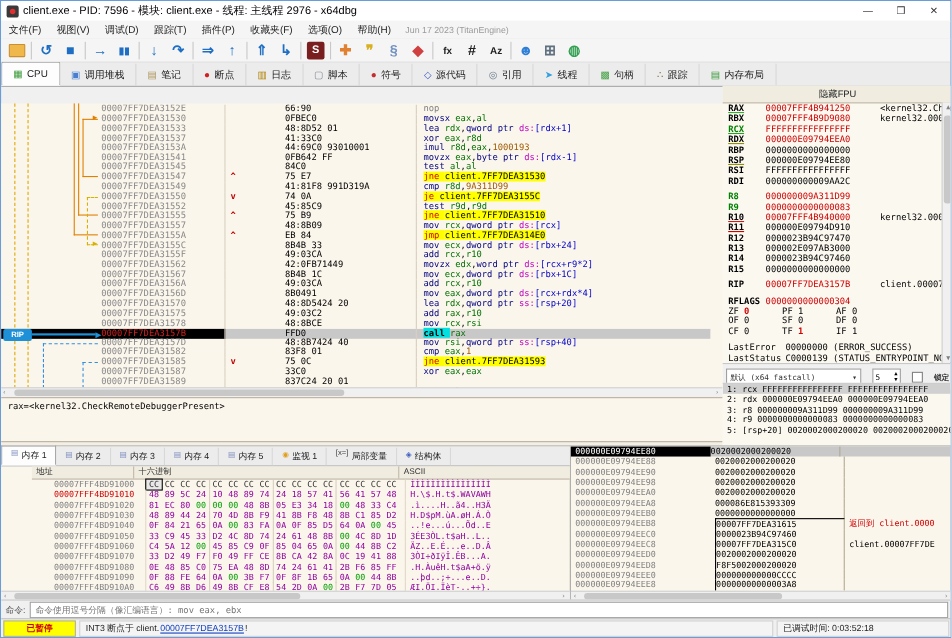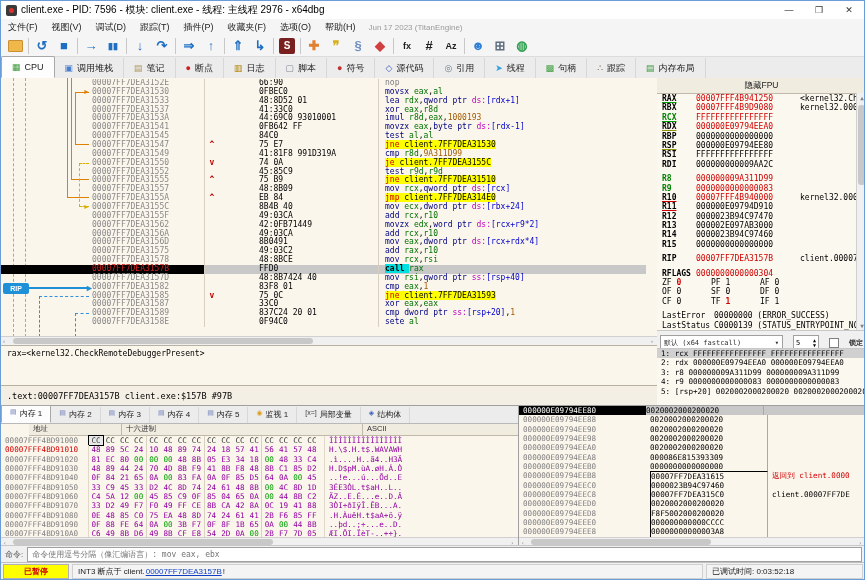--- a/index.html
+++ b/index.html
@@ -26,21 +26,21 @@
   .folder{width:13px;height:10px;background:#f0b84a;border:1px solid #c89030;border-radius:1px;}
 
   
   .tabbar{position:absolute;left:0;top:56px;width:100%;height:21px;background:#ececec;display:flex;align-items:flex-end;font-size:9px;border-bottom:1px solid #a8a8a8;}
   .vtab{display:flex;align-items:center;gap:4px;padding:3px 10px;color:#222;border-right:1px solid #d8d8d8;height:14px;}
   .vtab.active{background:#fdfdfd;border:1px solid #a8a8a8;border-bottom:1px solid #fdfdfd;border-radius:2px 2px 0 0;}
   .ticon{font-size:9px;line-height:9px;}
 
   
   .main{position:absolute;left:0;top:77px;width:865px;height:327px;}
-  .disasm{position:absolute;left:0;top:0;width:700px;height:327px;background:#fbf6ec;border-right:1px solid #a0a0a0;box-sizing:border-box;}
+  .disasm{position:absolute;left:0;top:16px;width:700px;height:327px;background:#fbf6ec;border-right:1px solid #a0a0a0;box-sizing:border-box;}
   .asm-rows{position:absolute;left:0;top:1px;width:645px;height:258px;overflow:hidden;}
   .arow{display:flex;height:8.86px;line-height:8.9px;font-size:8px;white-space:nowrap;}
   .a-addr{width:112px;padding-left:92px;box-sizing:content-box;color:#888;flex:none;width:112px;padding-left:91px;border-right:1px solid #d8cfc0;}
   .a-jmp{width:14px;text-align:center;color:#c00000;flex:none;font-weight:bold;}
   .a-bytes{width:160px;padding-left:40px;flex:none;color:#000;border-right:1px solid #d8cfc0;box-sizing:border-box;}
   .a-ins{padding-left:6px;flex:1;}
   .arow.rip{background:#c8c8c8;}
   .arow.rip .a-addr{background:#000;color:#d02020;}
   .tk-m{color:#000080;} .tk-r{color:#007000;} .tk-p{color:#000;}
   .tk-k{color:#000080;} .tk-s{color:#c000c0;} .tk-b{color:#0000c8;}
@@ -91,21 +91,21 @@
   
   .bottom{position:absolute;left:0;top:404px;width:865px;height:140px;border-top:1px solid #a0a0a0;box-sizing:border-box;}
   .dump{position:absolute;left:0;top:0;width:518px;height:140px;background:#fbf6ec;border-right:1px solid #a0a0a0;box-sizing:border-box;}
   .dtabs{height:17px;background:#ececec;display:flex;align-items:flex-end;font-size:8px;border-bottom:1px solid #b8b8b8;}
   .dtab{display:flex;align-items:flex-start;gap:3px;padding:2px 8px;height:12px;color:#222;border-right:1px solid #d8d8d8;}
   .dtab.active{background:#fdfdfd;border:1px solid #a8a8a8;border-bottom:1px solid #fdfdfd;}
   .dhead{height:11px;display:flex;font-size:7.5px;background:#f0ece0;border-bottom:1px solid #c0b8a8;color:#333;margin-left:28px;}
   .dh-addr{width:88px;padding-left:4px;border-right:1px solid #c0b8a8;}
   .dh-hex{width:236px;padding-left:4px;border-right:1px solid #c0b8a8;}
   .dh-ascii{padding-left:4px;}
-  .drow{display:flex;height:9.35px;line-height:9.4px;font-size:7.6px;white-space:nowrap;}
+  .drow{display:flex;height:9.35px;line-height:9.4px;font-size:7.6px;white-space:nowrap;padding-left:44px;}
   .d-addr{width:88px;padding-left:4px;flex:none;color:#808080;border-right:1px solid #e0d8c8;box-sizing:border-box;}
   .d-addr.red{color:#d00000;}
   .byte{display:inline-block;width:14.2px;text-align:center;}
   .byte.g4{border-right:1px solid #d8d0c0;}
   .b-v{color:#9000a0;} .b-z{color:#00a000;} .b-c{color:#303030;}
   .byte.selb{outline:1px solid #000;background:#e8e8e8;}
   .d-hex{width:236px;flex:none;border-right:1px solid #e0d8c8;box-sizing:border-box;}
   .d-ascii{padding-left:4px;color:#9000a0;}
 
   .stack{position:absolute;left:518px;top:0;width:347px;height:140px;background:#fbf6ec;}
@@ -345,46 +345,58 @@
           </div>
           <div class="arow">
             <span class="a-addr">00007FF7DEA3155A</span>
             <span class="a-jmp">^</span>
             <span class="a-bytes">EB 84</span>
             <span class="a-ins"><span class="tk-j">jmp </span><span class="tk-t">client.7FF7DEA314E0</span></span>
           </div>
           <div class="arow">
             <span class="a-addr">00007FF7DEA3155C</span>
             <span class="a-jmp"></span>
-            <span class="a-bytes">8B4B 40</span>
+            <span class="a-bytes">8B4B 33</span>
             <span class="a-ins"><span class="tk-m">mov </span><span class="tk-r">ecx</span><span class="tk-p">,</span><span class="tk-k">dword ptr </span><span class="tk-s">ds:</span><span class="tk-b">[rbx+24]</span></span>
           </div>
           <div class="arow">
             <span class="a-addr">00007FF7DEA3155F</span>
             <span class="a-jmp"></span>
             <span class="a-bytes">49:03CA</span>
             <span class="a-ins"><span class="tk-m">add </span><span class="tk-r">rcx</span><span class="tk-p">,</span><span class="tk-r">r10</span></span>
           </div>
           <div class="arow">
             <span class="a-addr">00007FF7DEA31562</span>
             <span class="a-jmp"></span>
             <span class="a-bytes">42:0FB71449</span>
             <span class="a-ins"><span class="tk-m">movzx </span><span class="tk-r">edx</span><span class="tk-p">,</span><span class="tk-k">word ptr </span><span class="tk-s">ds:</span><span class="tk-b">[rcx+r9*2]</span></span>
           </div>
           <div class="arow">
+            <span class="a-addr">00007FF7DEA31567</span>
+            <span class="a-jmp"></span>
+            <span class="a-bytes">8B4B 1C</span>
+            <span class="a-ins"><span class="tk-m">mov </span><span class="tk-r">ecx</span><span class="tk-p">,</span><span class="tk-k">dword ptr </span><span class="tk-s">ds:</span><span class="tk-b">[rbx+1C]</span></span>
+          </div>
+          <div class="arow">
             <span class="a-addr">00007FF7DEA3156A</span>
             <span class="a-jmp"></span>
             <span class="a-bytes">49:03CA</span>
             <span class="a-ins"><span class="tk-m">add </span><span class="tk-r">rcx</span><span class="tk-p">,</span><span class="tk-r">r10</span></span>
           </div>
           <div class="arow">
             <span class="a-addr">00007FF7DEA3156D</span>
             <span class="a-jmp"></span>
             <span class="a-bytes">8B0491</span>
             <span class="a-ins"><span class="tk-m">mov </span><span class="tk-r">eax</span><span class="tk-p">,</span><span class="tk-k">dword ptr </span><span class="tk-s">ds:</span><span class="tk-b">[rcx+rdx*4]</span></span>
+          </div>
+          <div class="arow">
+            <span class="a-addr">00007FF7DEA31570</span>
+            <span class="a-jmp"></span>
+            <span class="a-bytes">48:8D5424 20</span>
+            <span class="a-ins"><span class="tk-m">lea </span><span class="tk-r">rdx</span><span class="tk-p">,</span><span class="tk-k">qword ptr </span><span class="tk-s">ss:</span><span class="tk-b">[rsp+20]</span></span>
           </div>
           <div class="arow">
             <span class="a-addr">00007FF7DEA31575</span>
             <span class="a-jmp"></span>
             <span class="a-bytes">49:03C2</span>
             <span class="a-ins"><span class="tk-m">add </span><span class="tk-r">rax</span><span class="tk-p">,</span><span class="tk-r">r10</span></span>
           </div>
           <div class="arow">
             <span class="a-addr">00007FF7DEA31578</span>
             <span class="a-jmp"></span>
@@ -418,21 +430,20 @@
           <div class="arow">
             <span class="a-addr">00007FF7DEA31587</span>
             <span class="a-jmp"></span>
             <span class="a-bytes">33C0</span>
             <span class="a-ins"><span class="tk-m">xor </span><span class="tk-r">eax</span><span class="tk-p">,</span><span class="tk-r">eax</span></span>
           </div>
           <div class="arow">
             <span class="a-addr">00007FF7DEA31589</span>
             <span class="a-jmp"></span>
             <span class="a-bytes">837C24 20 01</span>
-            <span class="a-ins"><span class="tk-m">cmp </span><span class="tk-k">dword ptr </span><span class="tk-s">ss:</span><span class="tk-b">[rsp+20]</span><span class="tk-p">,</span><span class="tk-n">1</span></span>
           </div>
           <div class="arow">
             <span class="a-addr">00007FF7DEA3158E</span>
             <span class="a-jmp"></span>
             <span class="a-bytes">0F94C0</span>
             <span class="a-ins"><span class="tk-m">sete </span><span class="tk-r">al</span></span>
           </div>
         </div>
       <div class="riptag">RIP</div>
       <div class="ripline"></div>

